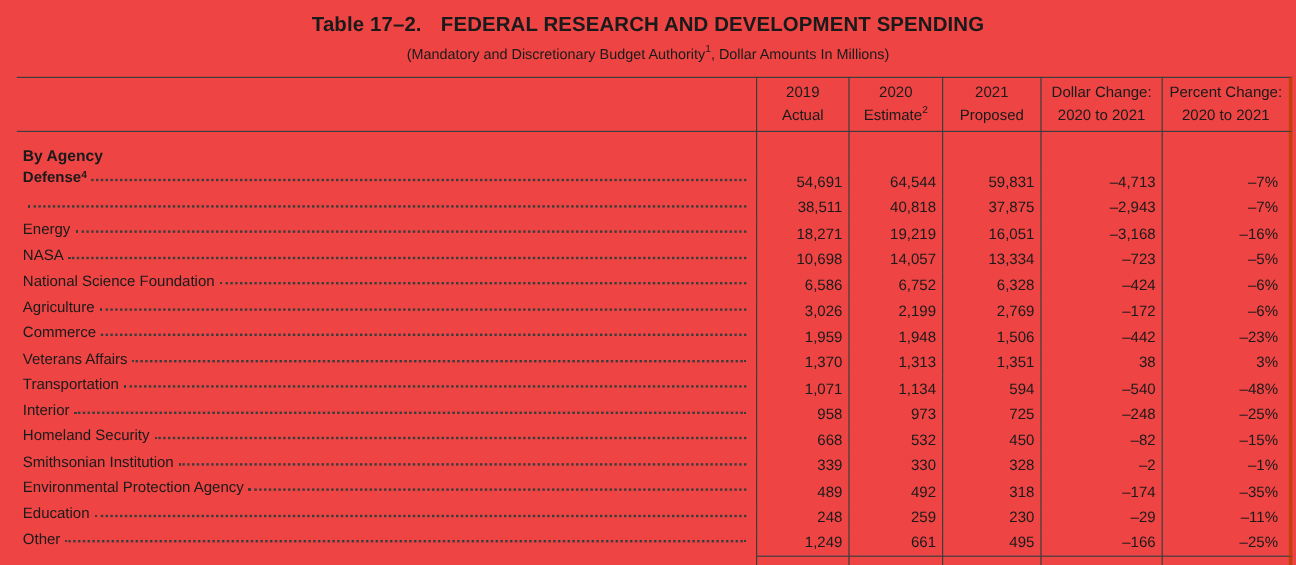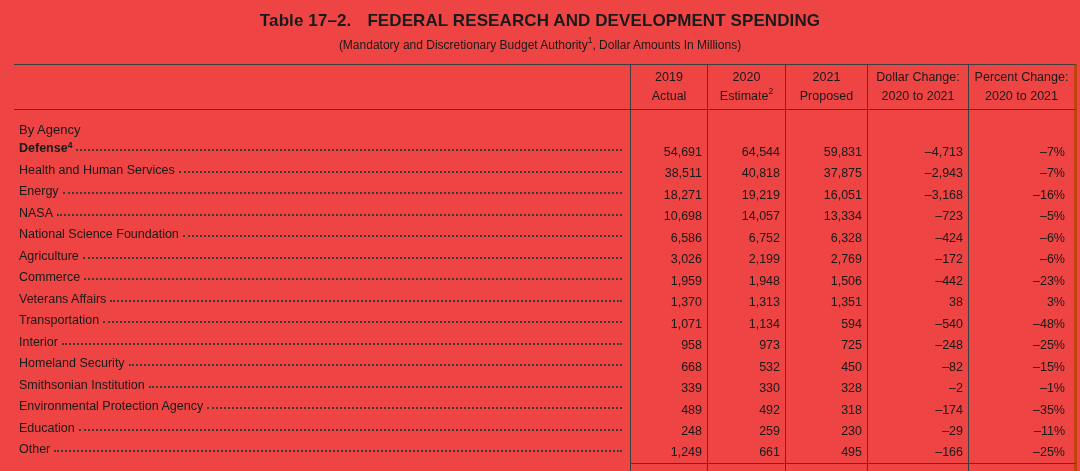--- a/index.html
+++ b/index.html
@@ -37,21 +37,21 @@
     border-top: 1px solid #3d3d3d;
     border-bottom: 1px solid #3d3d3d;
     display: flex; flex-direction: column;
     align-items: center; justify-content: center;
     text-align: center; line-height: 14.5px; font-size: 12.5px;
   }
 
   
   .scell { height: 31px; }
   .section-label {
-    font-weight: normal; font-size: 13px;
+    font-weight: bold; font-size: 13px;
     display: flex; align-items: flex-end; padding: 0 0 4px 5px;
   }
 
   
   .dcell { height: 21.5px; }
   .label-cell { display: flex; align-items: flex-start; padding: 0 8px 0 5px; white-space: nowrap; }
   .label-cell.bold { font-weight: bold; }
   .leader { flex: 1; height: 0; border-bottom: 2px dotted #3c3c3c; margin: 8px 0 0 4px; min-width: 8px; }
   .val { display: flex; align-items: center; justify-content: flex-end; padding-right: 5px; }
   .val.lastcol { padding-right: 9px; }
@@ -116,21 +116,20 @@
       <span class="leader"></span>
     </div>
     <div class="cell dcell num val">54,691</div>
     <div class="cell dcell num val">64,544</div>
     <div class="cell dcell num val">59,831</div>
     <div class="cell dcell num val">–4,713</div>
     <div class="cell dcell num val lastcol">–7%</div>
   </div>
       <div class="row">
     <div class="cell dcell label-cell">
-      <span class="row-label">Health and Human Services</span>
           <sup class="row-sup"></sup>
       <span class="leader"></span>
     </div>
     <div class="cell dcell num val">38,511</div>
     <div class="cell dcell num val">40,818</div>
     <div class="cell dcell num val">37,875</div>
     <div class="cell dcell num val">–2,943</div>
     <div class="cell dcell num val lastcol">–7%</div>
   </div>
       <div class="row">

